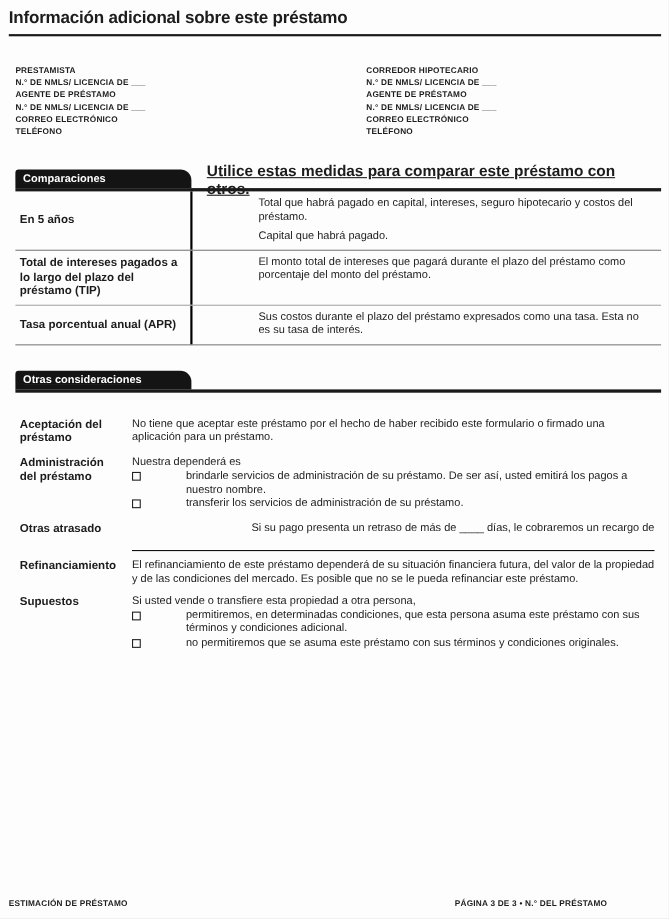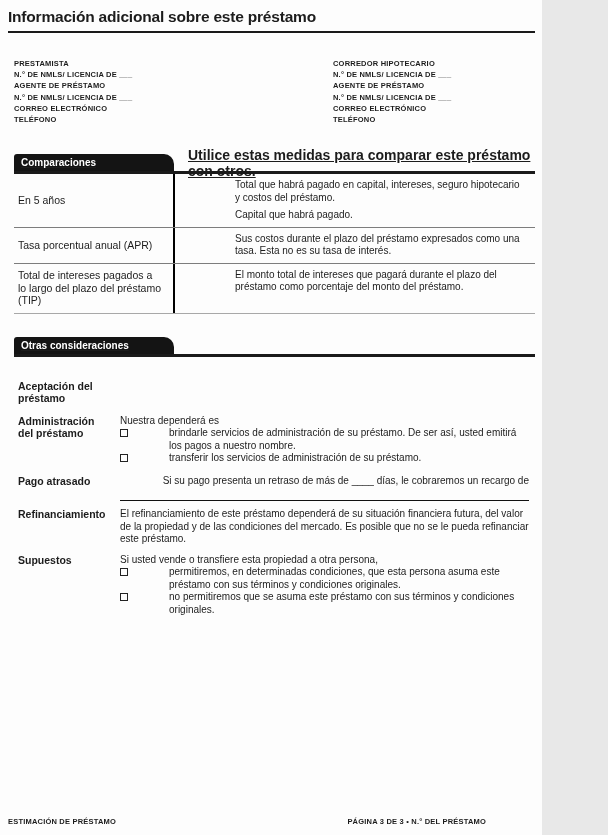--- a/index.html
+++ b/index.html
@@ -5,21 +5,21 @@
   :root{
     --tab-bg:#141414;
     --tab-text:#ffffff;
     --text:#1c1c1c;
     --rule:#1a1a1a;
   }
   *{box-sizing:border-box;margin:0;padding:0;}
   html,body{background:#e8e8e8;}
   .page{
     position:relative;
-    width:542px;height:835px;
+    width:608px;height:835px;
     background:#fdfdfd;
     font-family:"Liberation Sans",sans-serif;
     color:var(--text);
     overflow:hidden;
   }
   
   .titlebar{
     margin:8px 7px 0 8px;
     border-bottom:2.5px solid var(--rule);
     padding-bottom:5px;
@@ -62,21 +62,21 @@
   
   .cmp-row{
     display:flex;
     border-bottom:1px solid #7d7d7d;
   }
   .cmp-row.last{border-bottom:1px solid #a8a8a8;}
   .cmp-label{
     width:159px;flex:0 0 159px;
     display:flex;align-items:center;
     padding:4px 10px 4px 4px;
-    font-size:10.5px;font-weight:normal;line-height:12.5px;
+    font-size:10.5px;font-weight:bold;line-height:12.5px;
   }
   .cmp-content{
     flex:1;
     border-left:2px solid #000;
     padding:5px 8px 5px 60px;
     display:flex;flex-direction:column;justify-content:flex-start;
     font-size:10px;line-height:12.5px;
   }
   .cmp-content p + p{margin-top:5px;}
   .row-h52{min-height:52px;}
@@ -156,65 +156,68 @@
     <div class="cmp-row row-h52">
       <div class="cmp-label">
         <span>En 5 años</span>
       </div>
       <div class="cmp-content">
         <p>Total que habrá pagado en capital, intereses, seguro hipotecario y costos del préstamo.</p>
         <p>Capital que habrá pagado.</p>
       </div>
     </div>
 
+    <div class="cmp-row row-h50 last">
+      <div class="cmp-label">
+        <span>Total de intereses pagados a lo largo del plazo del préstamo (TIP)</span>
+      </div>
+      <div class="cmp-content">
+        <p>El monto total de intereses que pagará durante el plazo del préstamo como porcentaje del monto del préstamo.</p>
+      </div>
+    </div>
+
     <div class="cmp-row row-h36">
       <div class="cmp-label">
         <span>Tasa porcentual anual (APR)</span>
       </div>
       <div class="cmp-content">
         <p>Sus costos durante el plazo del préstamo expresados como una tasa. Esta no es su tasa de interés.</p>
       </div>
     </div>
-
-    <div class="cmp-row row-h50 last">
-      <div class="cmp-label">
-        <span>Total de intereses pagados a lo largo del plazo del préstamo (TIP)</span>
-      </div>
-      <div class="cmp-content">
-        <p>El monto total de intereses que pagará durante el plazo del préstamo como porcentaje del monto del préstamo.</p>
-      </div>
-    </div>
   </div>
 
   <div class="section" style="margin-top:23px;">
     <div class="sec-head">
       <div class="tab">Otras consideraciones</div>
     </div>
 
     <div class="oc-row mt6">
       <div class="oc-label">Aceptación del préstamo</div>
+      <div class="oc-content">
+        <p>No tiene que aceptar este préstamo por el hecho de haber recibido este formulario o firmado una aplicación para un préstamo.</p>
+      </div>
     </div>
 
     <div class="oc-row mt10">
       <div class="oc-label">Administración del préstamo</div>
       <div class="oc-content">
         <p>Nuestra dependerá es</p>
         <div class="opt">
           <span class="cb"></span>
           <span>brindarle servicios de administración de su préstamo. De ser así, usted emitirá los pagos a nuestro nombre.</span>
         </div>
         <div class="opt">
           <span class="cb"></span>
           <span>transferir los servicios de administración de su préstamo.</span>
         </div>
       </div>
     </div>
 
     <div class="oc-row mt10">
-      <div class="oc-label">Pago atrasado</div>
+      <div class="oc-label">Otras atrasado</div>
       <div class="oc-content">
         <div class="blank-row">
           <span>Si su pago presenta un retraso de más de ____ días, le cobraremos un recargo de</span>
           <span class="fill-blank"></span>
         </div>
         <div class="full-blank"></div>
       </div>
     </div>
 
     <div class="oc-row mt7">
@@ -223,21 +226,21 @@
         <p>El refinanciamiento de este préstamo dependerá de su situación financiera futura, del valor de la propiedad y de las condiciones del mercado. Es posible que no se le pueda refinanciar este préstamo.</p>
       </div>
     </div>
 
     <div class="oc-row mt8">
       <div class="oc-label">Supuestos</div>
       <div class="oc-content">
         <p>Si usted vende o transfiere esta propiedad a otra persona,</p>
         <div class="opt">
           <span class="cb"></span>
-          <span>permitiremos, en determinadas condiciones, que esta persona asuma este préstamo con sus términos y condiciones originales.</span>
+          <span>permitiremos, en determinadas condiciones, que esta persona asuma este préstamo con sus términos y condiciones adicional.</span>
         </div>
         <div class="opt">
           <span class="cb"></span>
           <span>no permitiremos que se asuma este préstamo con sus términos y condiciones originales.</span>
         </div>
       </div>
     </div>
   </div>
 
   <div class="footer">

